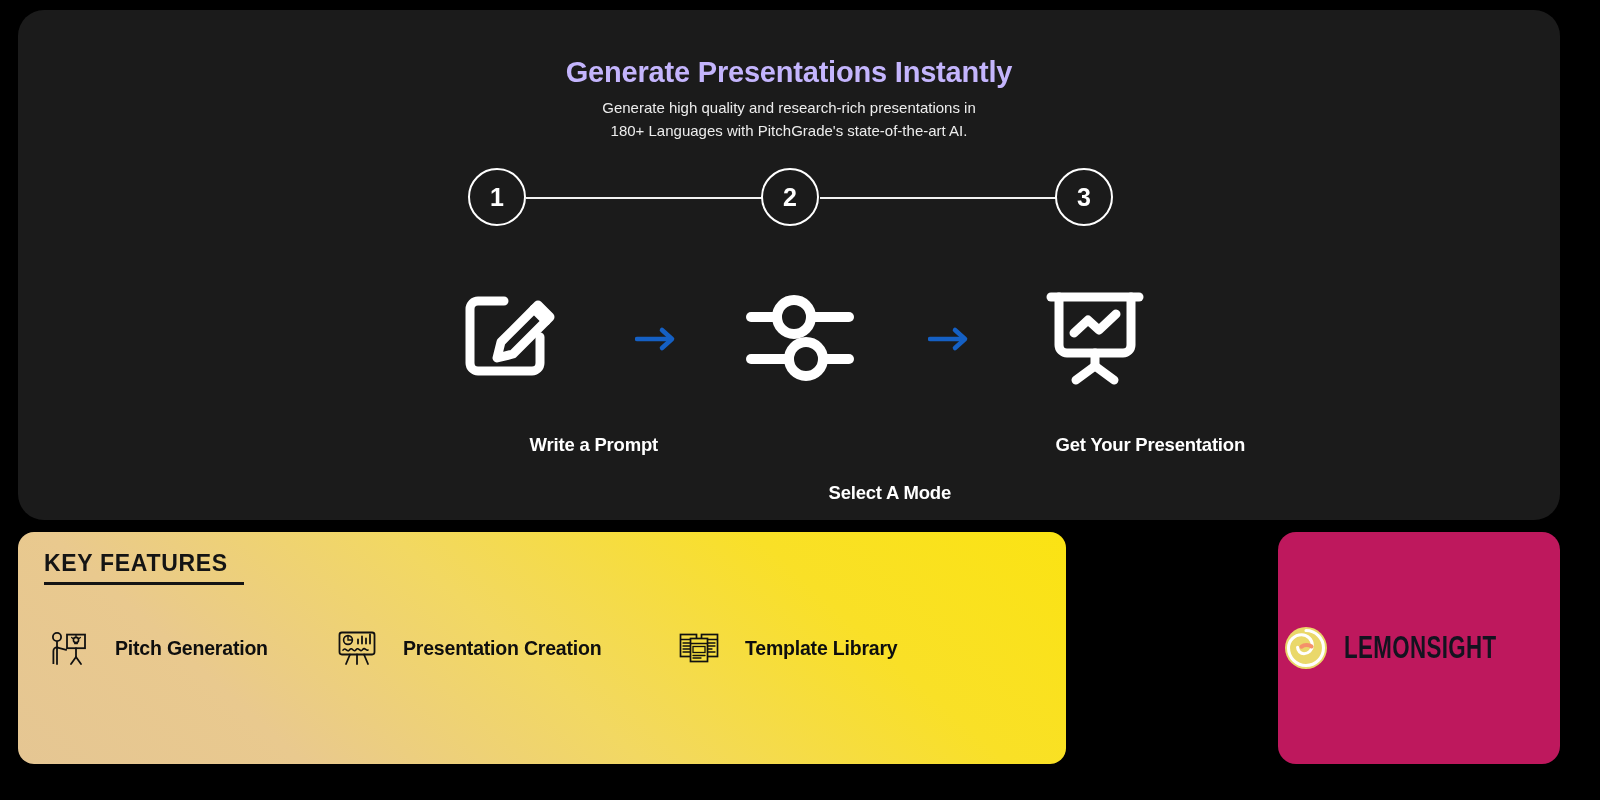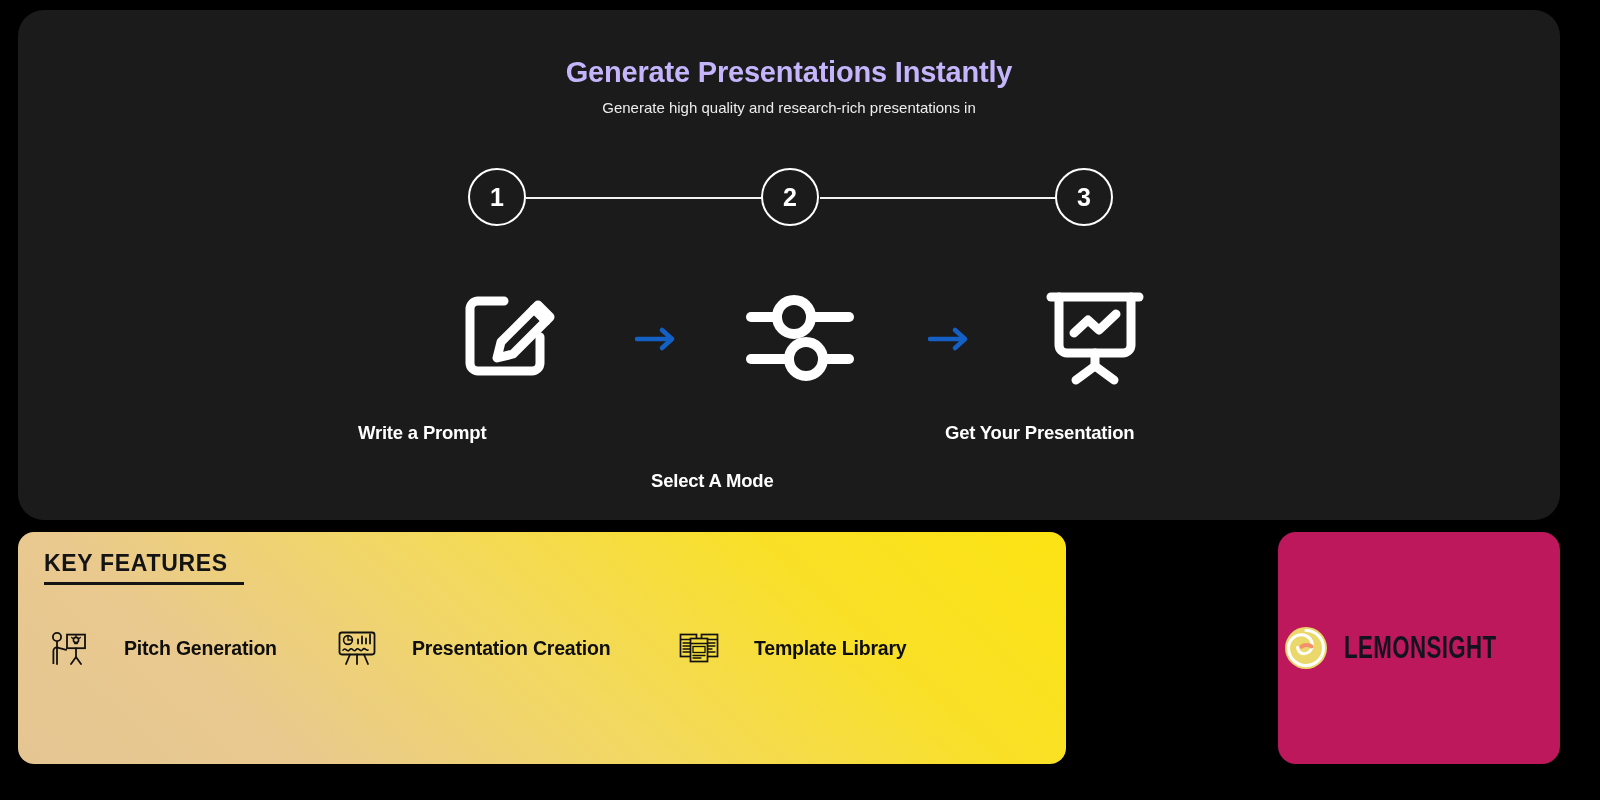--- a/index.html
+++ b/index.html
@@ -127,23 +127,23 @@
   
   .label-row {
     position: absolute;
     left: 380px;
     top: 408px;
     width: 790px;
     height: 30px;
   }
   .step-label {
     position: absolute;
-    top: 4px;
+    top: 16px;
     width: 300px;
-    text-align: left;
+    text-align: right;
     color: #ffffff;
     font-size: 18.5px;
     font-weight: bold;
     letter-spacing: -0.2px;
   }
   .step-label.t1 { left: -40px; }
   .step-label.t2 { left: 253px; margin-top: 48px; }
   .step-label.t3 { left: 547px; }
 
   
@@ -188,21 +188,21 @@
     top: 88px;
     width: 1232px;
     height: 56px;
   }
   .feat-item {
     position: absolute;
     top: 0;
     height: 56px;
     display: flex;
     align-items: center;
-    gap: 32px;
+    gap: 23px;
   }
   .feat-item.f1 { left: 28px; }
   .feat-item.f2 { left: 316px; }
   .feat-item.f3 { left: 658px; }
 
   .feat-icon {
     width: 46px;
     height: 46px;
     flex: 0 0 46px;
     display: flex;
@@ -251,20 +251,21 @@
 <body>
 
 <div class="page">
 
   <section class="hero-card">
 
     <h1 class="hero-title">Generate Presentations Instantly</h1>
 
     <div class="hero-sub">
       <div>Generate high quality and research-rich presentations in</div>
+      <div>180+ Languages with PitchGrade's state-of-the-art AI.</div>
     </div>
 
     <div class="rail">
       <div class="rail-line l1"></div>
       <div class="rail-line l2"></div>
       <div class="step-node n1">1</div>
       <div class="step-node n2">2</div>
       <div class="step-node n3">3</div>
     </div>
 

